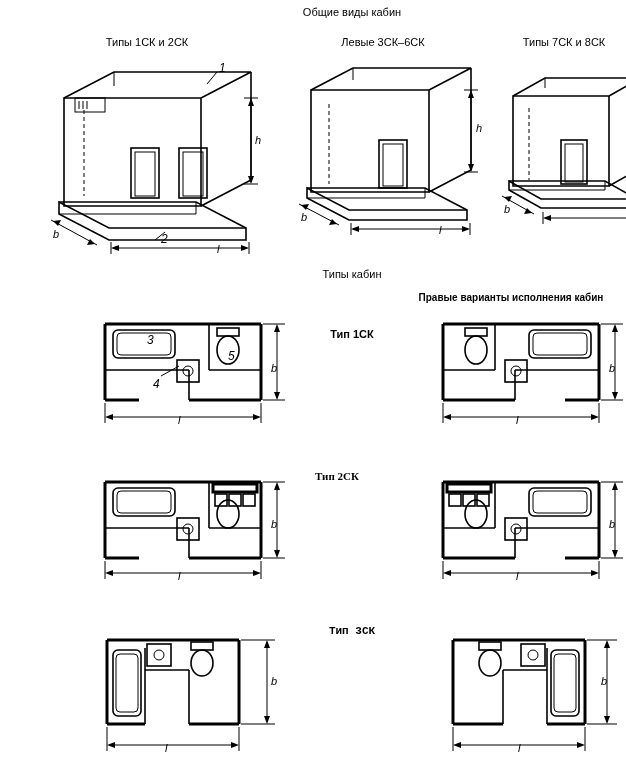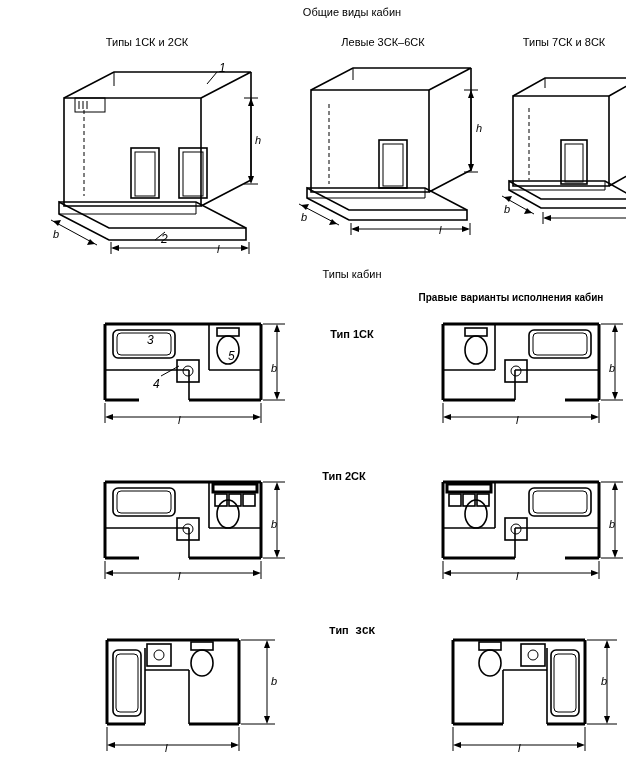--- a/index.html
+++ b/index.html
@@ -51,21 +51,21 @@
 
   <div class="lbl center" style="left:108px; top:36px;">Типы 1СК и 2СК</div>
   <div class="lbl center" style="left:344px; top:36px;">Левые 3СК–6СК</div>
   <div class="lbl center" style="left:525px; top:36px;">Типы 7СК и 8СК</div>
 
   <div class="lbl center" style="left:313px; top:268px;">Типы кабин</div>
 
   <div class="lbl bold center" style="left:472px; top:292px; font-size:10px;">Правые варианты исполнения кабин</div>
 
   <div class="lbl bold center" style="left:313px; top:328px;">Тип 1СК</div>
-  <div class="lbl bold center" style="left:305px; top:470px;">Тип 2СК</div>
+  <div class="lbl bold center" style="left:298px; top:470px;font-family:Liberation Serif, serif;">Тип 2СК</div>
   <div class="lbl bold center" style="left:313px; top:625px;font-family:Liberation Mono, monospace;">Тип 3СК</div>
 
   <div class="lbl italic" style="left:180px; top:62px; font-size:12px;">1</div>
   <div class="lbl italic" style="left:122px; top:233px; font-size:12px;">2</div>
 
   <div class="lbl italic" style="left:108px; top:334px; font-size:12px;">3</div>
   <div class="lbl italic" style="left:114px; top:378px; font-size:12px;">4</div>
   <div class="lbl italic" style="left:189px; top:350px; font-size:12px;">5</div>
 
   <div class="lbl italic" style="left:216px; top:134px;">h</div>

